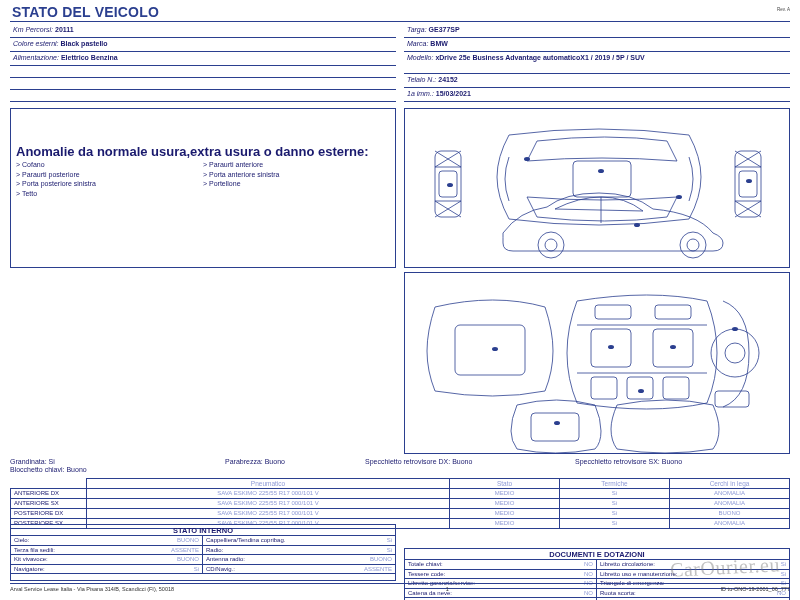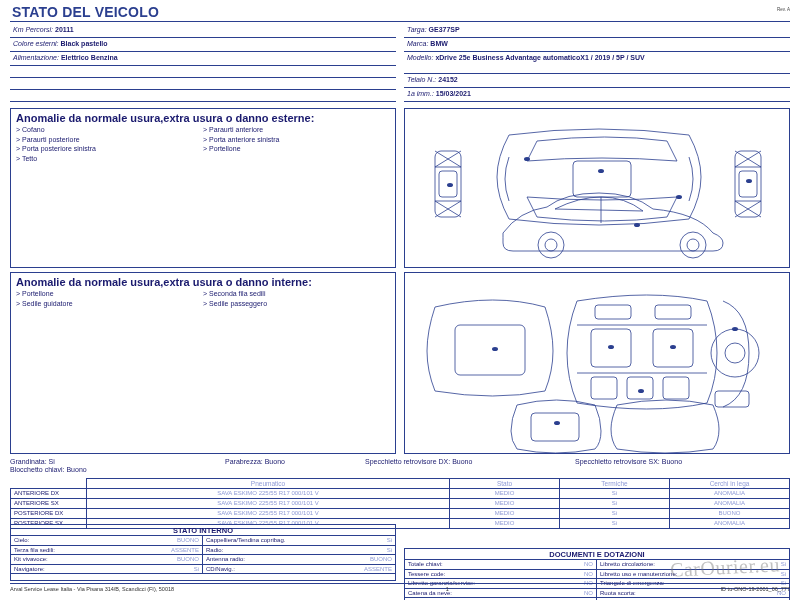--- a/index.html
+++ b/index.html
@@ -44,21 +44,21 @@
   .info-row.blank { min-height:12px; }
   .info-row.tall { min-height:22px; }
 
   
   .box {
     position:absolute;
     border:1px solid #2b3f8f;
     background:#fff;
   }
   .box-title {
-    font-weight:bold; font-size:11px; padding:3px 5px 1px 5px;
+    font-weight:bold; font-size:13px; padding:3px 5px 1px 5px;margin-top:32px;
   }
   .dmg-list { display:flex; padding:0 5px; }
   .dmg-col { width:50%; }
   .dmg-item { font-size:7px; line-height:9.5px; }
 
   
   .diag { position:absolute; }
   svg { display:block; }
 
   
@@ -171,33 +171,20 @@
         <div class="dmg-item">&gt; Tetto</div>
       </div>
       <div class="dmg-col">
         <div class="dmg-item">&gt; Paraurti anteriore</div>
         <div class="dmg-item">&gt; Porta anteriore sinistra</div>
         <div class="dmg-item">&gt; Portellone</div>
       </div>
     </div>
   </div>
 
-  <div class="box" style="left:10px; top:272px; width:386px; height:182px;">
-    <div class="box-title">Anomalie da normale usura,extra usura o danno interne:</div>
-    <div class="dmg-list">
-      <div class="dmg-col">
-        <div class="dmg-item">&gt; Portellone</div>
-        <div class="dmg-item">&gt; Sedile guidatore</div>
-      </div>
-      <div class="dmg-col">
-        <div class="dmg-item">&gt; Seconda fila sedili</div>
-        <div class="dmg-item">&gt; Sedile passeggero</div>
-      </div>
-    </div>
-  </div>
 
   <div class="box" style="left:404px; top:108px; width:386px; height:160px;">
     <div class="diag" style="left:0;top:0;">
       <svg width="384" height="158" viewBox="0 0 384 158">
         <g fill="none" stroke="#2b3f8f" stroke-width="0.8">
 
           <rect x="30" y="42" width="26" height="66" rx="6"></rect>
           <path d="M30 58 L56 58 M30 92 L56 92"></path>
           <path d="M30 42 L56 58 M56 42 L30 58"></path>
           <path d="M30 92 L56 108 M56 92 L30 108"></path>

